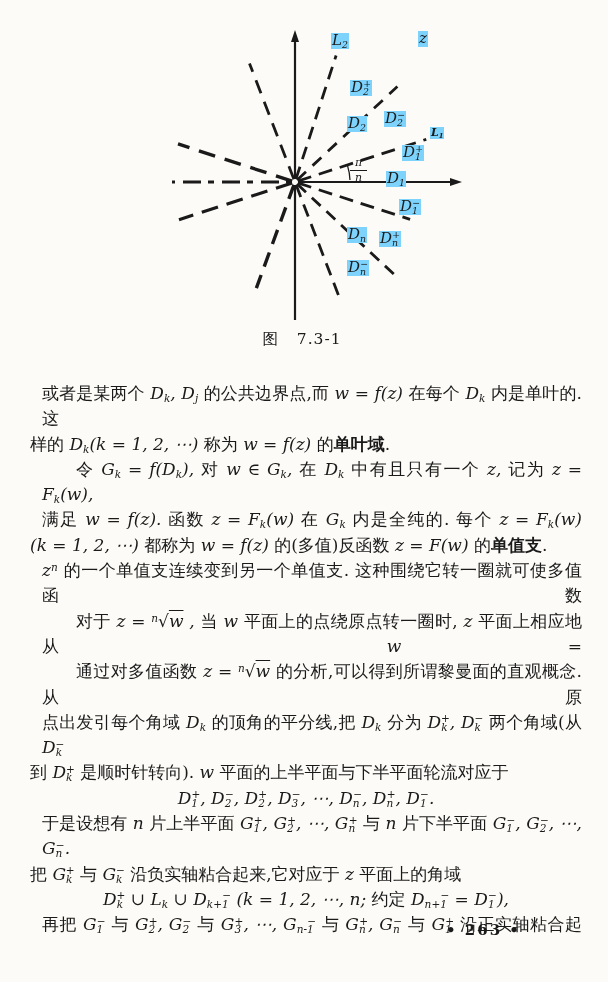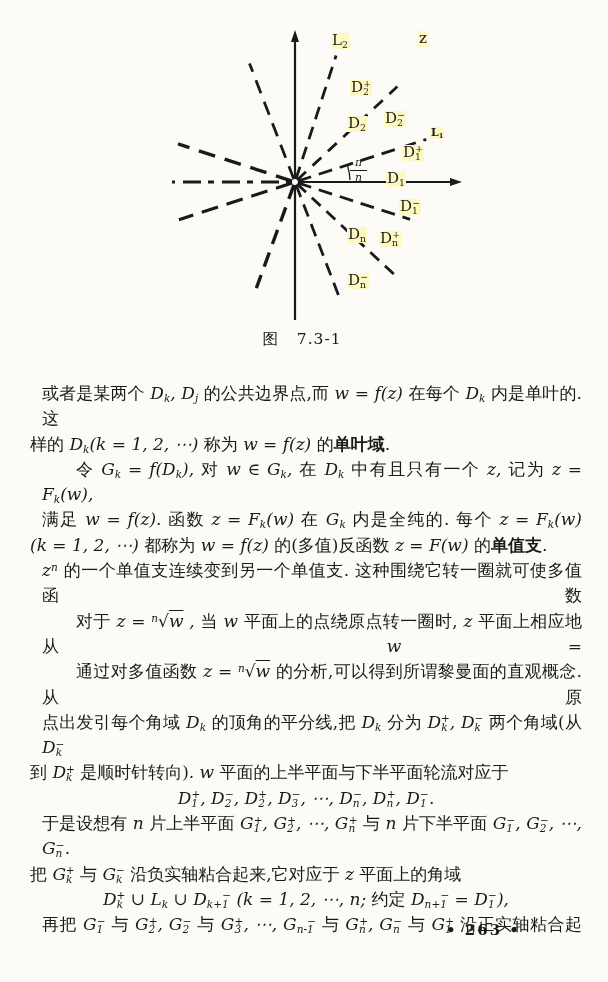--- a/index.html
+++ b/index.html
@@ -3,22 +3,22 @@
 <meta charset="utf-8">
 <title>7.3-1</title>
 <style>
   html,body{margin:0;padding:0;}
   body{width:608px;height:982px;background:#e9e9e9;}
   .paper{position:relative;width:608px;height:982px;background:#fcfbf7;color:#1a1a1a;
          overflow:hidden;font-family:"DejaVu Serif","Liberation Serif",serif;}
   
   .figure{position:absolute;left:0;top:0;width:608px;height:362px;}
   .figure svg{position:absolute;left:0;top:0;}
-  .fig-label{position:absolute;font-size:15px;line-height:1.05;background:#fef9c3;
-             padding:0 1px;white-space:nowrap;}
+  .fig-label{position:absolute;font-size:15px;line-height:1.05;background:#7dd3fc;
+             padding:0 1px;font-style:italic;white-space:nowrap;}
   .fig-label.bd{font-weight:bold;font-size:11px;}
   .angle-frac{position:absolute;width:17px;text-align:center;font-size:11px;
               font-style:italic;line-height:1.05;}
   .angle-frac .num{display:block;border-bottom:1.2px solid #1a1a1a;padding:0 2px 1px;}
   .angle-frac .den{display:block;padding-top:1px;}
   .caption{position:absolute;left:214px;top:329px;width:176px;text-align:center;
            font-size:15.5px;white-space:pre;letter-spacing:1px;}
   
   .text-block{position:absolute;left:30px;top:381px;width:552px;
               font-size:17px;line-height:25.3px;}
@@ -70,21 +70,21 @@
         <div class="fig-label bd" style="left: 430px; top: 127px;">L<sub>1</sub></div>
         <div class="fig-label" style="left: 402px; top: 145px;">D<sub>1</sub><sup>+</sup></div>
         <div class="angle-frac" style="left: 350px; top: 157px;">
           <span class="num">π</span>
           <span class="den">n</span>
         </div>
         <div class="fig-label" style="left: 386px; top: 171px;">D<sub>1</sub></div>
         <div class="fig-label" style="left: 399px; top: 199px;">D<sub>1</sub><sup>−</sup></div>
         <div class="fig-label" style="left: 347px; top: 227px;">D<sub>n</sub></div>
         <div class="fig-label" style="left: 379px; top: 231px;">D<sub>n</sub><sup>+</sup></div>
-        <div class="fig-label" style="left: 347px; top: 260px; margin-top: 13px;">D<sub>n</sub><sup>−</sup></div>
+        <div class="fig-label" style="left: 347px; top: 260px;">D<sub>n</sub><sup>−</sup></div>
       </div>
     <div class="caption">图   7.3-1</div>
   </div>
 
   <div class="text-block">
       <div class="tl jst"><span>或者是某两个 </span><span class="mi">D<sub>k</sub>, D<sub>j</sub></span><span> 的公共边界点,而 </span><span class="mi">w = f(z)</span><span> 在每个 </span><span class="mi">D<sub>k</sub></span><span> 内是单叶的. 这</span></div>
       <div class="tl lft"><span>样的 </span><span class="mi">D<sub>k</sub>(k = 1, 2, ⋯)</span><span> 称为 </span><span class="mi">w = f(z)</span><span> 的</span><span class="bd">单叶域</span><span>.</span></div>
       <div class="tl jst ind"><span>令 </span><span class="mi">G<sub>k</sub> = f(D<sub>k</sub>),</span><span> 对 </span><span class="mi">w ∈ G<sub>k</sub>,</span><span> 在 </span><span class="mi">D<sub>k</sub></span><span> 中有且只有一个 </span><span class="mi">z,</span><span> 记为 </span><span class="mi">z = F<sub>k</sub>(w),</span></div>
       <div class="tl jst"><span>满足 </span><span class="mi">w = f(z).</span><span> 函数 </span><span class="mi">z = F<sub>k</sub>(w)</span><span> 在 </span><span class="mi">G<sub>k</sub></span><span> 内是全纯的. 每个 </span><span class="mi">z = F<sub>k</sub>(w)</span></div>
       <div class="tl lft"><span class="mi">(k = 1, 2, ⋯)</span><span> 都称为 </span><span class="mi">w = f(z)</span><span> 的(多值)反函数 </span><span class="mi">z = F(w)</span><span> 的</span><span class="bd">单值支</span><span>.</span></div>

